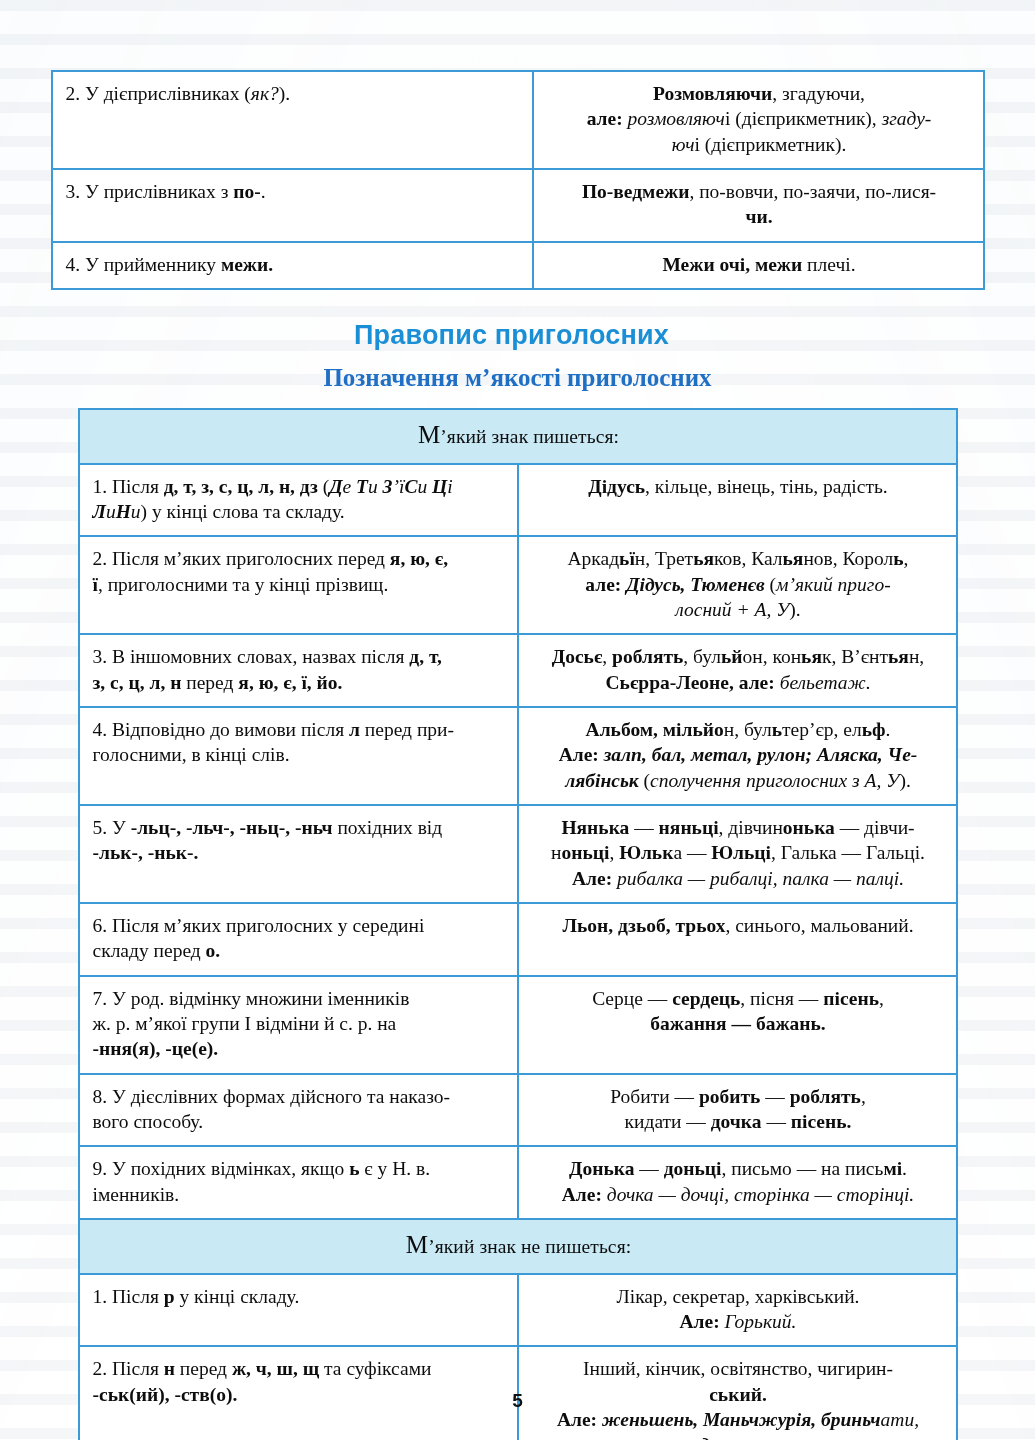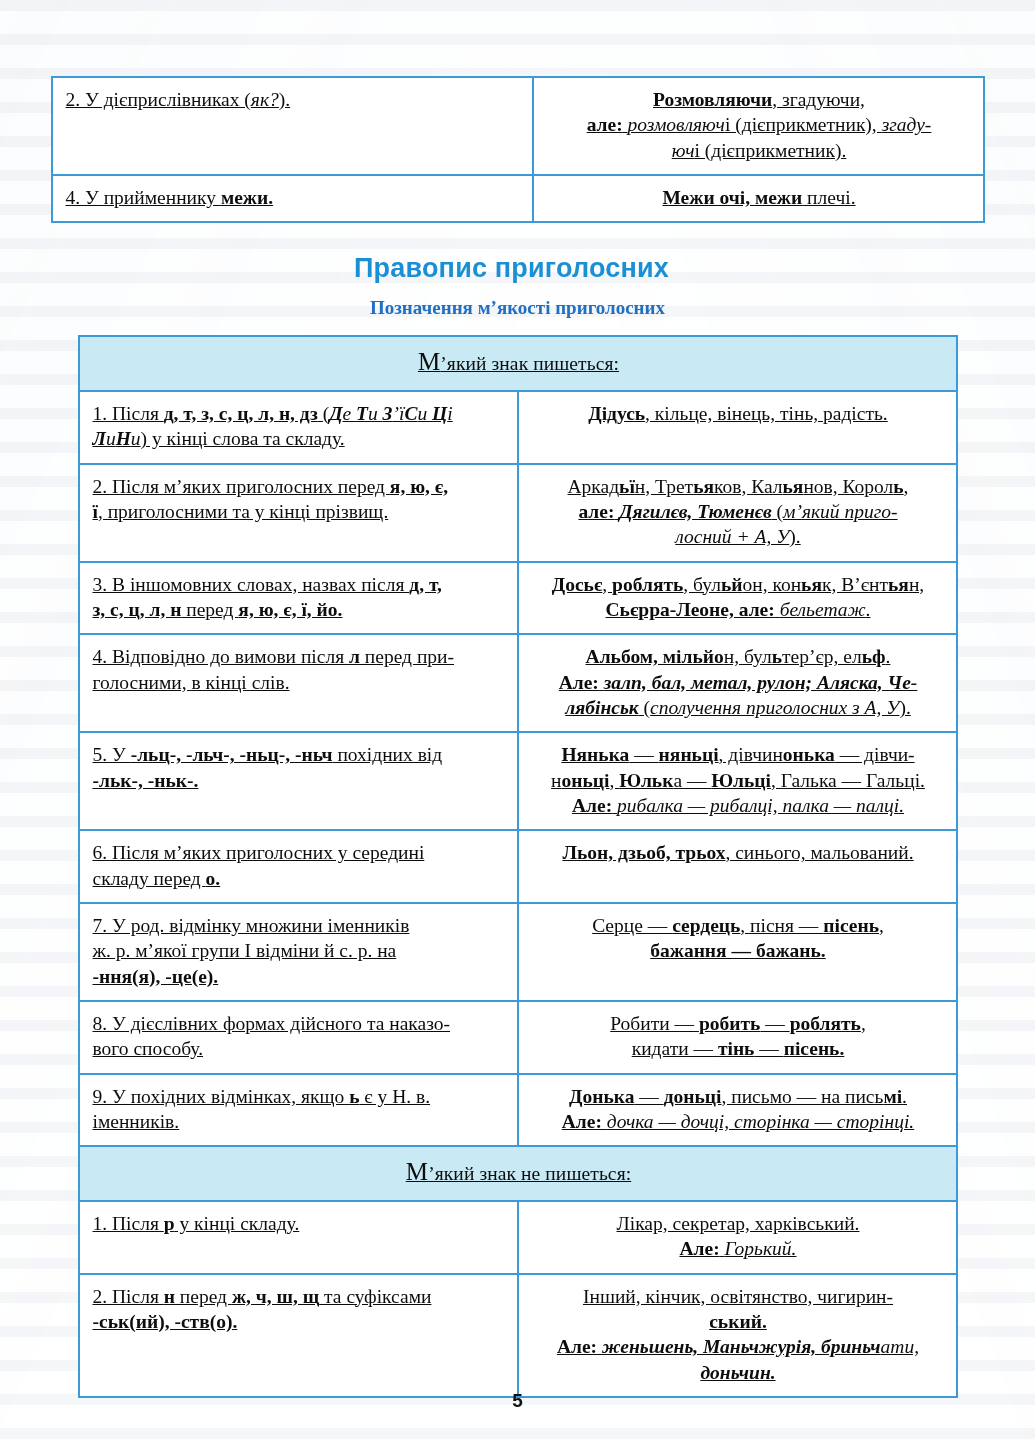--- a/index.html
+++ b/index.html
@@ -41,24 +41,23 @@
   .sheet {
     position: relative;
     z-index: 2;
     padding: 0;
   }
 
   
   .tbl {
     border-collapse: collapse;
     width: 880px;
-    margin: 12px auto;
+    margin: 6px auto;
     table-layout: fixed;
     background: transparent;
-    text-decoration: underline;
   }
   .tbl td, .tbl th {
     border: 2px solid #3c9bd6;
     vertical-align: top;
     padding: 9px 11px 11px 13px;
     background: #ffffff;
     font-size: 19.5px;
     line-height: 1.30;
     font-weight: 400;
     text-align: center;
@@ -89,21 +88,21 @@
     font-family: "Liberation Sans", "DejaVu Sans", sans-serif;
     font-weight: bold;
     font-size: 27px;
     margin: 30px 12px 0 0;
     letter-spacing: .2px;
   }
   .h-sub {
     text-align: center;
     color: #1f6fc4;
     font-weight: bold;
-    font-size: 19px;
+    font-size: 25px;
     margin: 13px 0 16px 0;
   }
 
   .gap-top { height: 64px; }
 
   .pageno {
     position: absolute;
     left: 0; right: 0;
     top: 1390px;
     text-align: center;
@@ -124,20 +123,24 @@
 
   <div class="gap-top"></div>
 
   <table class="tbl">
     <tbody>
       <tr>
         <td class="c-rule just">2. У дієприслівниках (<i>як?</i>).</td>
         <td class="c-ex"><b>Розмовляючи</b>, згадуючи,<br><b>але:</b> <i>розмовляюч</i>і (дієприкметник), <i>згаду-<br>юч</i>і (дієприкметник).</td>
       </tr>
       <tr>
+        <td class="c-rule just">3. У прислівниках з <b>по-</b>.</td>
+        <td class="c-ex"><b>По-ведмежи</b>, по-вовчи, по-заячи, по-лися-<br><b>чи.</b></td>
+      </tr>
+      <tr>
         <td class="c-rule just">4. У прийменнику <b>межи.</b></td>
         <td class="c-ex"><b>Межи очі, межи</b> плечі.</td>
       </tr>
     </tbody>
   </table>
 
   <div class="h-main">Правопис приголосних</div>
   <div class="h-sub">Позначення м’якості приголосних</div>
 
   <table class="tbl">
@@ -146,21 +149,21 @@
       <tr>
         <td class="band" colspan="2"><span class="big">М</span><span>’який знак пишеться:</span></td>
       </tr>
 
       <tr>
         <td class="c-rule just">1. Після <b>д, т, з, с, ц, л, н, дз</b> (<span class="bi">Д</span><i>е </i><span class="bi">Т</span><i>и </i><span class="bi">З</span><i>’ї</i><span class="bi">С</span><i>и </i><span class="bi">Ц</span><i>і<br></i><span class="bi">Л</span><i>и</i><span class="bi">Н</span><i>и</i>) у кінці слова та складу.</td>
         <td class="c-ex"><b>Дідусь</b>, кільце, вінець, тінь, радість.</td>
       </tr>
       <tr>
         <td class="c-rule just">2. Після м’яких приголосних перед <b>я, ю, є,<br>ї</b>, приголосними та у кінці прізвищ.</td>
-        <td class="c-ex">Аркад<b>ьї</b>н, Трет<b>ья</b>ков, Кал<b>ья</b>нов, Корол<b>ь</b>,<br><b>але:</b> <span class="bi">Дягилєв, Тюменєв</span> (<i>м’який приго-<br>лосний + А, У</i>).</td>
+        <td class="c-ex">Аркад<b>ьї</b>н, Трет<b>ья</b>ков, Кал<b>ья</b>нов, Корол<b>ь</b>,<br><b>але:</b> <span class="bi">Дідусь, Тюменєв</span> (<i>м’який приго-<br>лосний + А, У</i>).</td>
       </tr>
       <tr>
         <td class="c-rule just">3. В іншомовних словах, назвах після <b>д, т,<br>з, с, ц, л, н</b> перед <b>я, ю, є, ї, йо.</b></td>
         <td class="c-ex"><b>Досьє</b>, <b>роблять</b>, бул<b>ьй</b>он, кон<b>ья</b>к, В’єнт<b>ья</b>н,<br><b>Сьєрра-Леоне, але:</b> <i>бельетаж</i>.</td>
       </tr>
       <tr>
         <td class="c-rule just">4. Відповідно до вимови після <b>л</b> перед при-<br>голосними, в кінці слів.</td>
         <td class="c-ex"><b>Альбом, мільйо</b>н, бул<b>ь</b>тер’єр, ел<b>ьф</b>.<br><b>Але:</b> <span class="bi">залп, бал, метал, рулон; Аляска, Че-<br>лябінськ</span> (<i>сполучення приголосних з А, У</i>).</td>
       </tr>
       <tr>
@@ -170,21 +173,21 @@
       <tr>
         <td class="c-rule just">6. Після м’яких приголосних у середині<br>складу перед <b>о.</b></td>
         <td class="c-ex"><b>Льон, дзьоб, трьох</b>, синього, мальований.</td>
       </tr>
       <tr>
         <td class="c-rule just">7. У род. відмінку множини іменників<br>ж. р. м’якої групи І відміни й с. р. на<br><b>-ння(я), -це(е).</b></td>
         <td class="c-ex">Серце — <b>сердець</b>, пісня — <b>пісень</b>,<br><b>бажання — бажань.</b></td>
       </tr>
       <tr>
         <td class="c-rule just">8. У дієслівних формах дійсного та наказо-<br>вого способу.</td>
-        <td class="c-ex">Робити — <b>робить</b> — <b>роблять</b>,<br>кидати — <b>тінь</b> — <b>пісень.</b></td>
+        <td class="c-ex">Робити — <b>робить</b> — <b>роблять</b>,<br>кидати — <b>дочка</b> — <b>пісень.</b></td>
       </tr>
       <tr>
         <td class="c-rule just">9. У похідних відмінках, якщо <b>ь</b> є у Н. в.<br>іменників.</td>
         <td class="c-ex"><b>Донька</b> — <b>доньці</b>, письмо — на пись<b>мі</b>.<br><b>Але:</b> <i>дочка — дочці, сторінка — сторінці.</i></td>
       </tr>
 
       <tr>
         <td class="band" colspan="2"><span class="big">М</span><span>’який знак не пишеться:</span></td>
       </tr>
 

